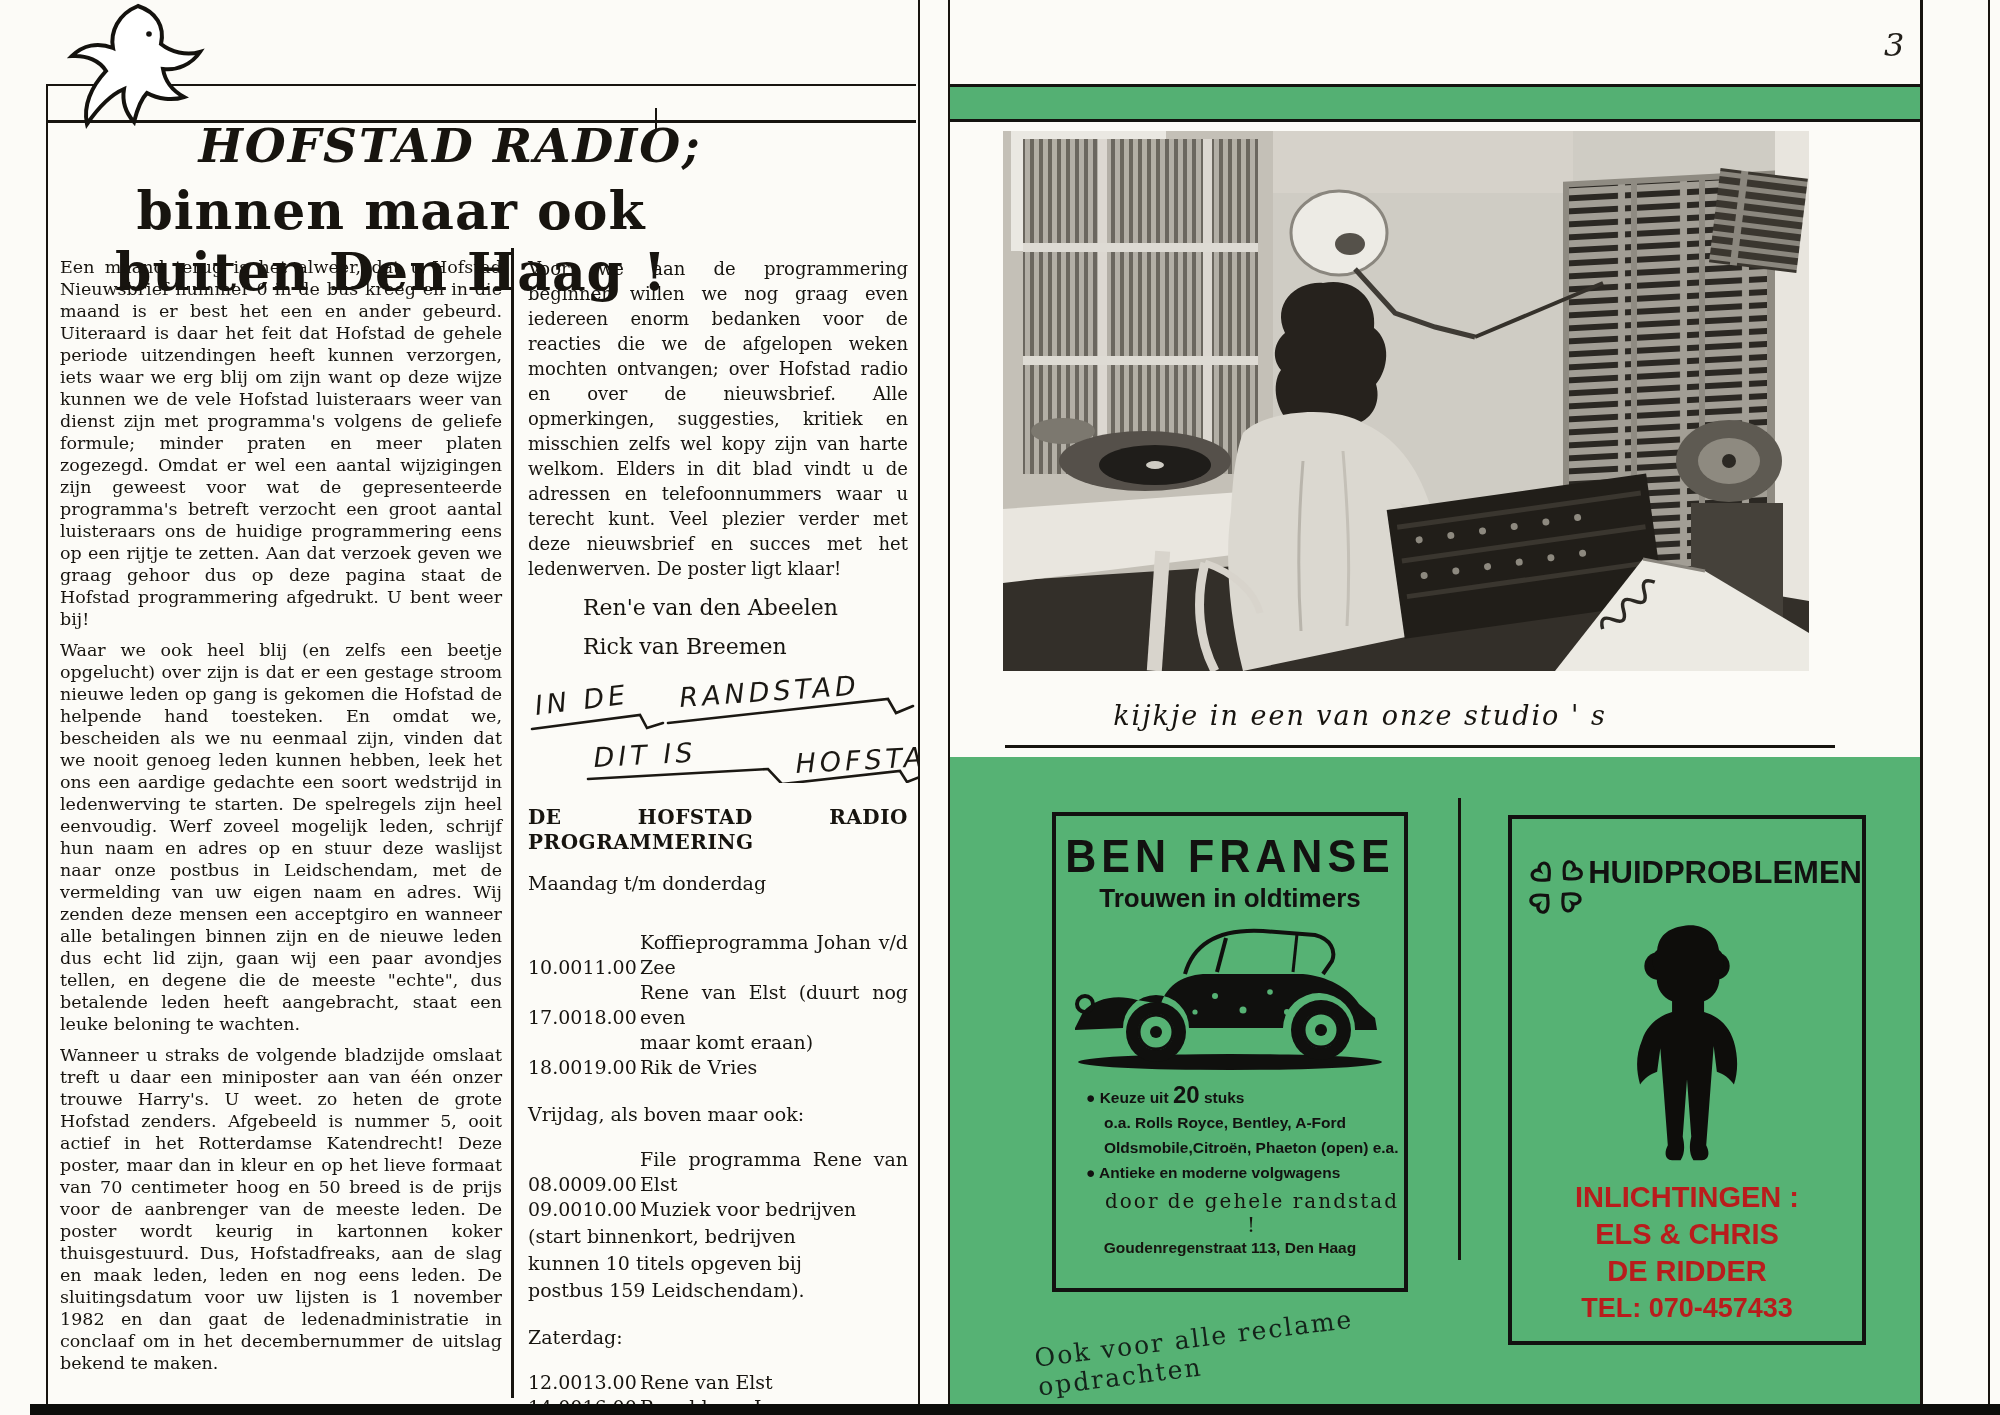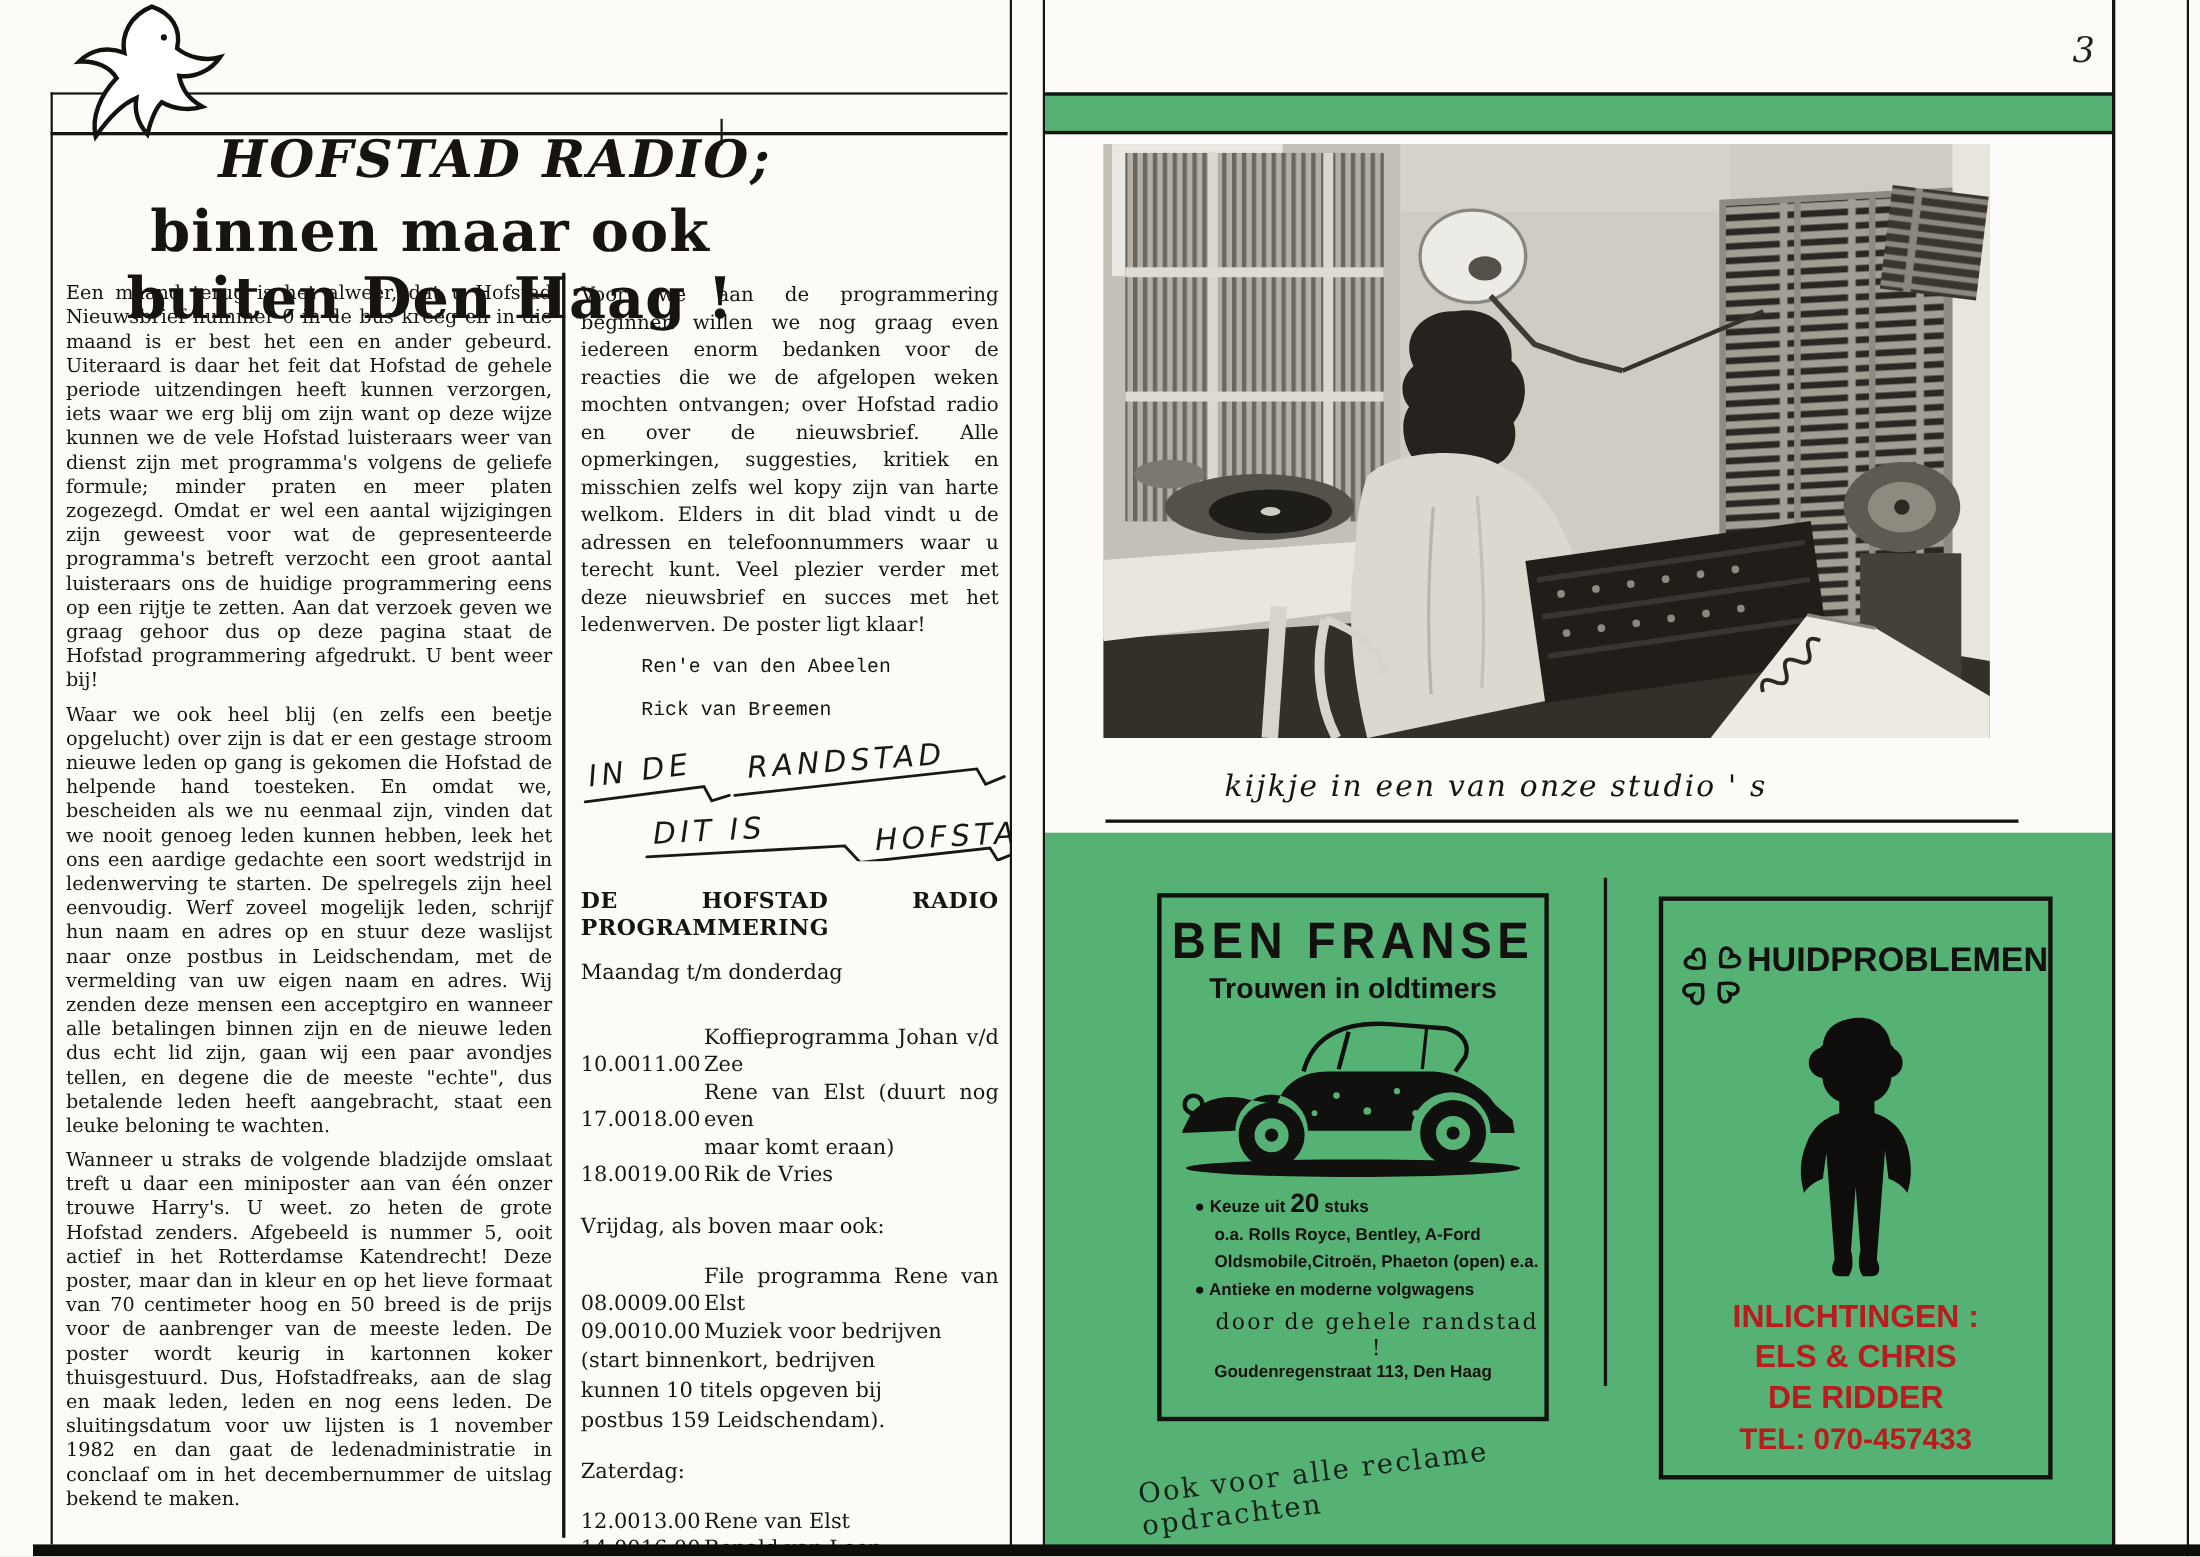--- a/index.html
+++ b/index.html
@@ -10,21 +10,21 @@
   .hrule{position:absolute;background:#17140f;}
   .vrule{position:absolute;background:#17140f;}
   
   .main-title{position:absolute;left:190px;top:118px;width:520px;text-align:center;
               font-size:47px;font-weight:bold;font-style:italic;letter-spacing:2px;}
   .sub-title{position:absolute;left:46px;top:180px;width:690px;text-align:center;
              font-size:52px;font-weight:bold;letter-spacing:1px;}
   .col{position:absolute;font-size:17.5px;line-height:22px;text-align:justify;}
   .col p{margin:0 0 9px 0;}
   #col2{font-size:18px;line-height:25px;}
-  .sig{margin:14px 0 0 55px;font-size:18px;font-family:Liberation Mono, monospace;}
+  .sig{margin:14px 0 0 55px;font-size:22px;}
   .prog-head{margin-top:16px;font-size:20px;font-weight:bold;letter-spacing:.5px;}
   .prog-sub{margin-top:16px;font-size:19px;}
   .sched{margin-top:34px;font-size:19px;line-height:25px;}
   .sched-label{font-size:19px;margin:22px 0 20px 0;}
   .sched-row{display:flex;align-items:flex-end;}
   .sched-row .t{width:112px;flex:none;}
   .sched-note{margin-top:2px;}
   
   .handsvg text{font-family:"DejaVu Sans",sans-serif;font-style:italic;font-size:27px;
                 letter-spacing:4px;fill:#1b1813;}

